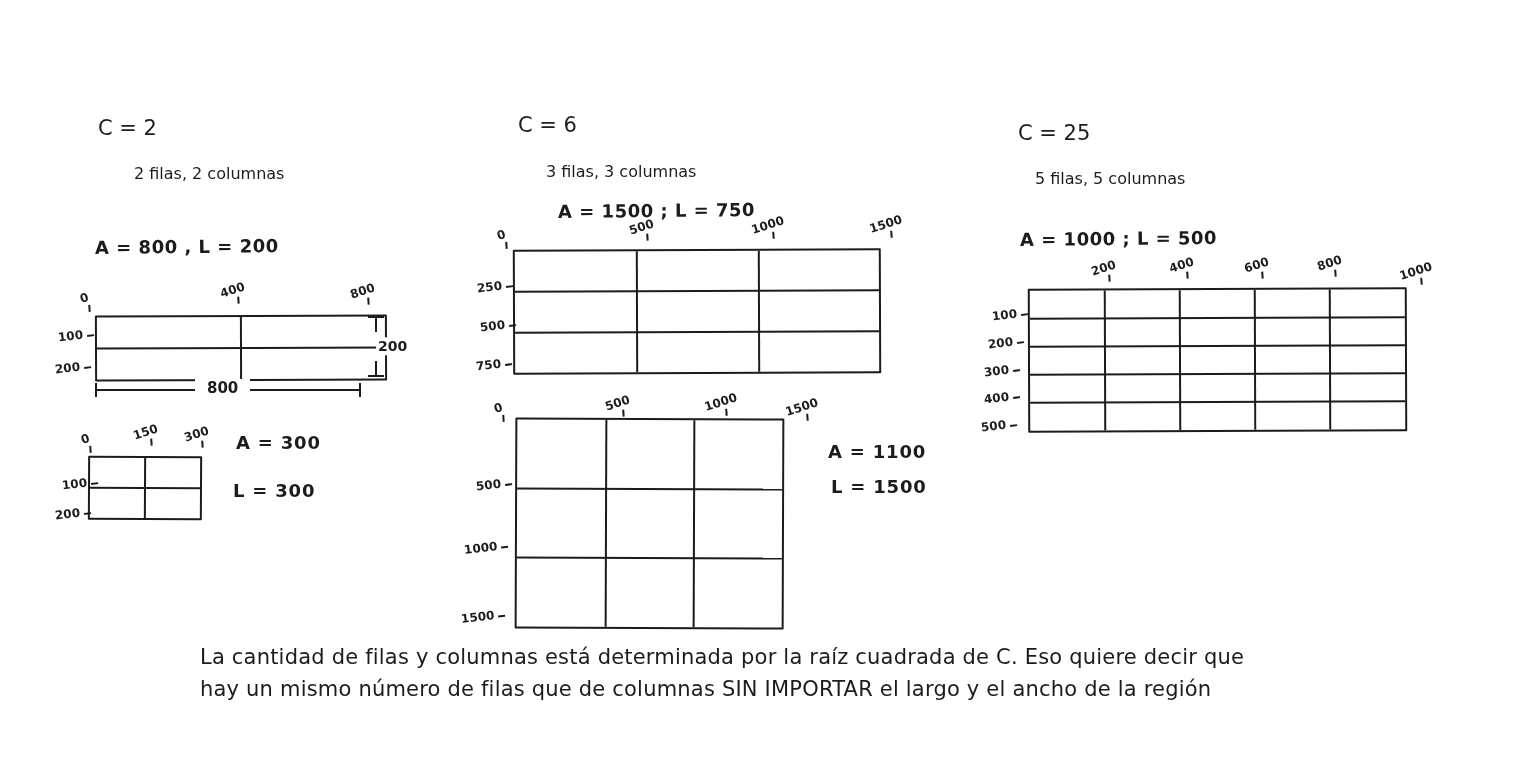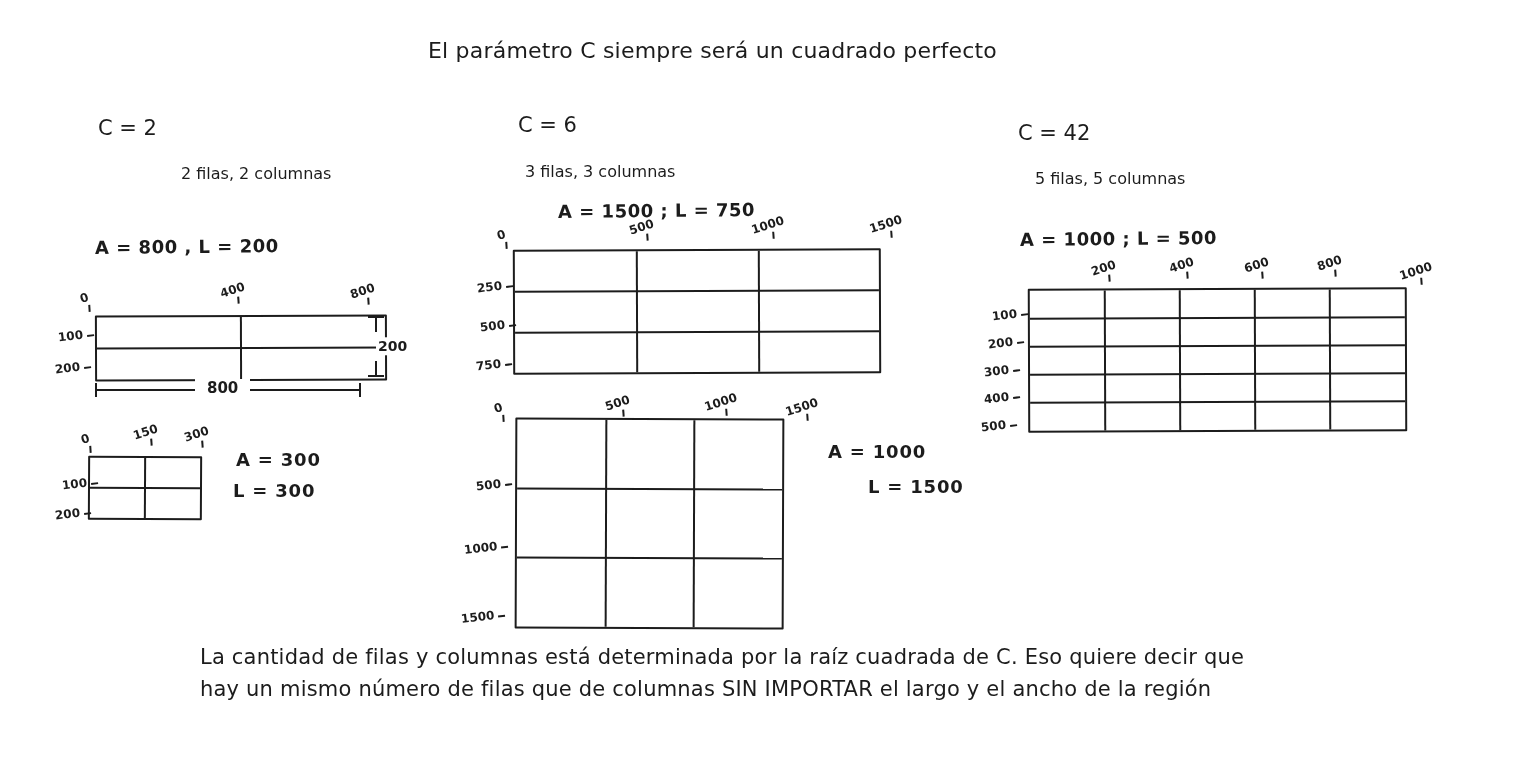--- a/index.html
+++ b/index.html
@@ -66,24 +66,23 @@
   .dim-hbracket .dim-label {
     position: absolute; left: 100px; top: -4px; background: #fff;
     padding: 0 12px; font-size: 15px; font-weight: bold;
   }
 </style>
 </head>
 <body>
 
 <div id="canvas">
 
-  <div class="abs title" style="left:428px; top:38px;">El parámetro C siempre será un cuadrado perfecto</div>
 
   <div class="abs heading" style="left:98px; top:116px;">C = 2</div>
-  <div class="abs sub" style="left:134px; top:164px;margin-left:47px;">2 filas, 2 columnas</div>
+  <div class="abs sub" style="left:134px; top:164px;">2 filas, 2 columnas</div>
   <div class="abs dims" style="left:95px; top:236px;">A = 800 ,   L = 200</div>
 
   <div class="grid" style="left:95px; top:315px; width:288px; height:62px; transform:rotate(-0.2deg);">
     <div class="vline" style="left:calc(50% - 1px);"></div>
     <div class="hline" style="top:calc(50% - 1px);"></div>
   </div>
   <span class="tick top abs" style="left:80px; top:291px;">0</span>
   <span class="tick top abs" style="left:220px; top:283px;">400</span>
   <span class="tick top abs" style="left:350px; top:284px;">800</span>
   <span class="tick left abs" style="left:58px; top:329px;">100</span>
@@ -106,25 +105,25 @@
 
   <div class="grid" style="left:88px; top:456px; width:110px; height:60px; transform:rotate(0.3deg);">
     <div class="vline" style="left:calc(50% - 1px);"></div>
     <div class="hline" style="top:calc(50% - 1px);"></div>
   </div>
   <span class="tick top abs" style="left:81px; top:432px;">0</span>
   <span class="tick top abs" style="left:133px; top:425px;">150</span>
   <span class="tick top abs" style="left:184px; top:427px;">300</span>
   <span class="tick left abs" style="left:62px; top:477px;">100</span>
   <span class="tick left abs" style="left:55px; top:507px;">200</span>
-  <div class="abs side-label" style="left:236px; top:449px;">A = 300</div>
+  <div class="abs side-label" style="left:236px; top:432px;">A = 300</div>
   <div class="abs side-label" style="left:233px; top:480px;">L = 300</div>
 
   <div class="abs heading" style="left:518px; top:113px;">C = 6</div>
-  <div class="abs sub" style="left:525px; top:162px;text-align:right;">3 filas, 3 columnas</div>
+  <div class="abs sub" style="left:546px; top:162px;text-align:right;">3 filas, 3 columnas</div>
   <div class="abs dims" style="left:558px; top:200px;">A = 1500 ;   L = 750</div>
 
   <div class="grid" style="left:513px; top:249px; width:364px; height:121px; transform:rotate(-0.2deg);">
     <div class="vline" style="left:calc(33.4% - 1px);"></div>
     <div class="vline" style="left:calc(66.9% - 1px);"></div>
     <div class="hline" style="top:calc(33.4% - 1px);"></div>
     <div class="hline" style="top:calc(66.9% - 1px);"></div>
   </div>
   <span class="tick top abs" style="left:497px; top:228px;">0</span>
   <span class="tick top abs" style="left:629px; top:220px;">500</span>
@@ -140,24 +139,24 @@
     <div class="hline" style="top:calc(33.4% - 1px);"></div>
     <div class="hline" style="top:calc(66.9% - 1px);"></div>
   </div>
   <span class="tick top abs" style="left:494px; top:401px;">0</span>
   <span class="tick top abs" style="left:605px; top:396px;">500</span>
   <span class="tick top abs" style="left:704px; top:395px;">1000</span>
   <span class="tick top abs" style="left:785px; top:400px;">1500</span>
   <span class="tick left abs" style="left:476px; top:478px;">500</span>
   <span class="tick left abs" style="left:464px; top:541px;">1000</span>
   <span class="tick left abs" style="left:461px; top:610px;">1500</span>
-  <div class="abs side-label" style="left:828px; top:441px;">A = 1000</div>
-  <div class="abs side-label" style="left:868px; top:476px;">L = 1500</div>
+  <div class="abs side-label" style="left:828px; top:441px;">A = 1100</div>
+  <div class="abs side-label" style="left:831px; top:476px;">L = 1500</div>
 
-  <div class="abs heading" style="left:1018px; top:121px;">C = 42</div>
+  <div class="abs heading" style="left:1018px; top:121px;">C = 25</div>
   <div class="abs sub" style="left:1035px; top:169px;">5 filas, 5 columnas</div>
   <div class="abs dims" style="left:1020px; top:228px;">A = 1000  ;   L = 500</div>
 
   <div class="grid" style="left:1028px; top:288px; width:375px; height:140px; transform:rotate(-0.2deg);">
     <div class="vline" style="left:calc(20% - 1px);"></div>
     <div class="vline" style="left:calc(40% - 1px);"></div>
     <div class="vline" style="left:calc(60% - 1px);"></div>
     <div class="vline" style="left:calc(80% - 1px);"></div>
     <div class="hline" style="top:calc(20% - 1px);"></div>
     <div class="hline" style="top:calc(40% - 1px);"></div>

